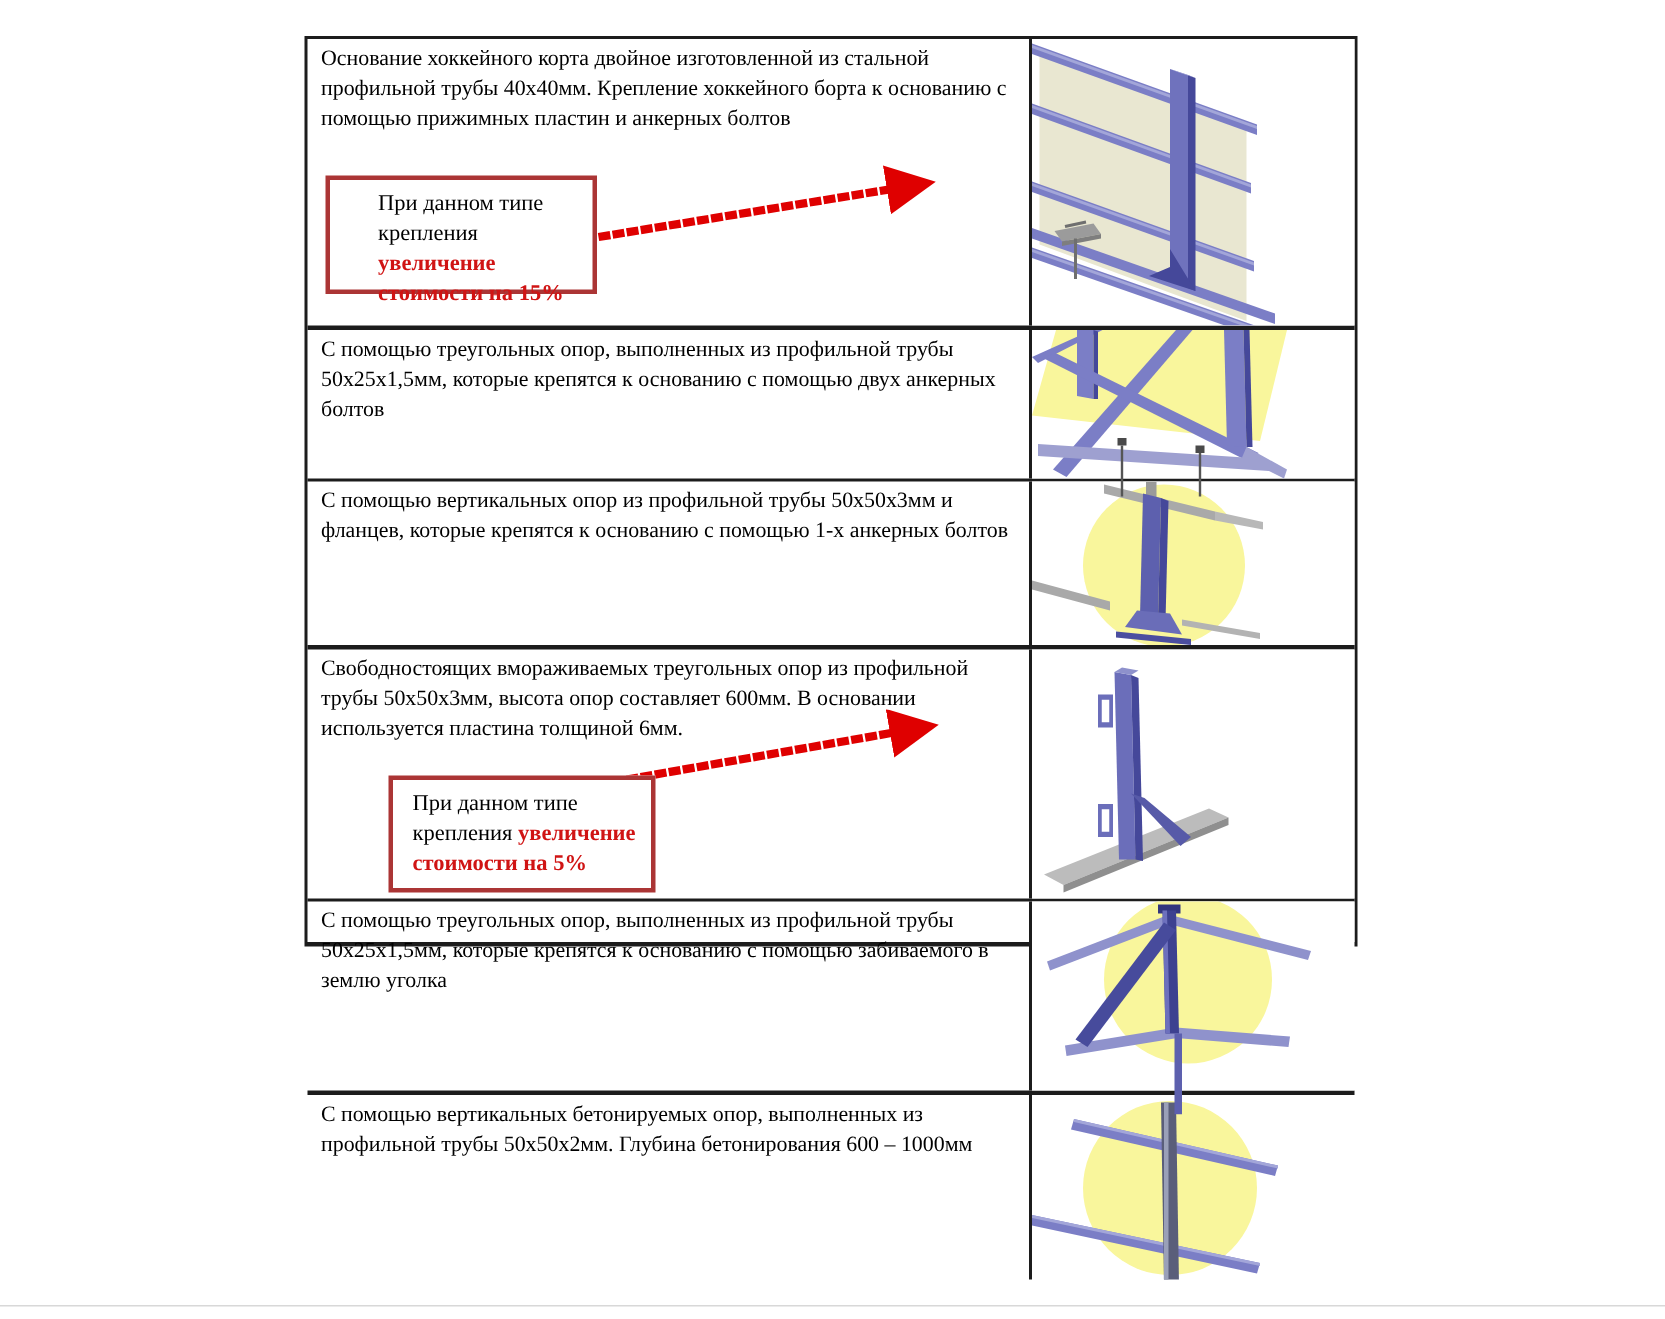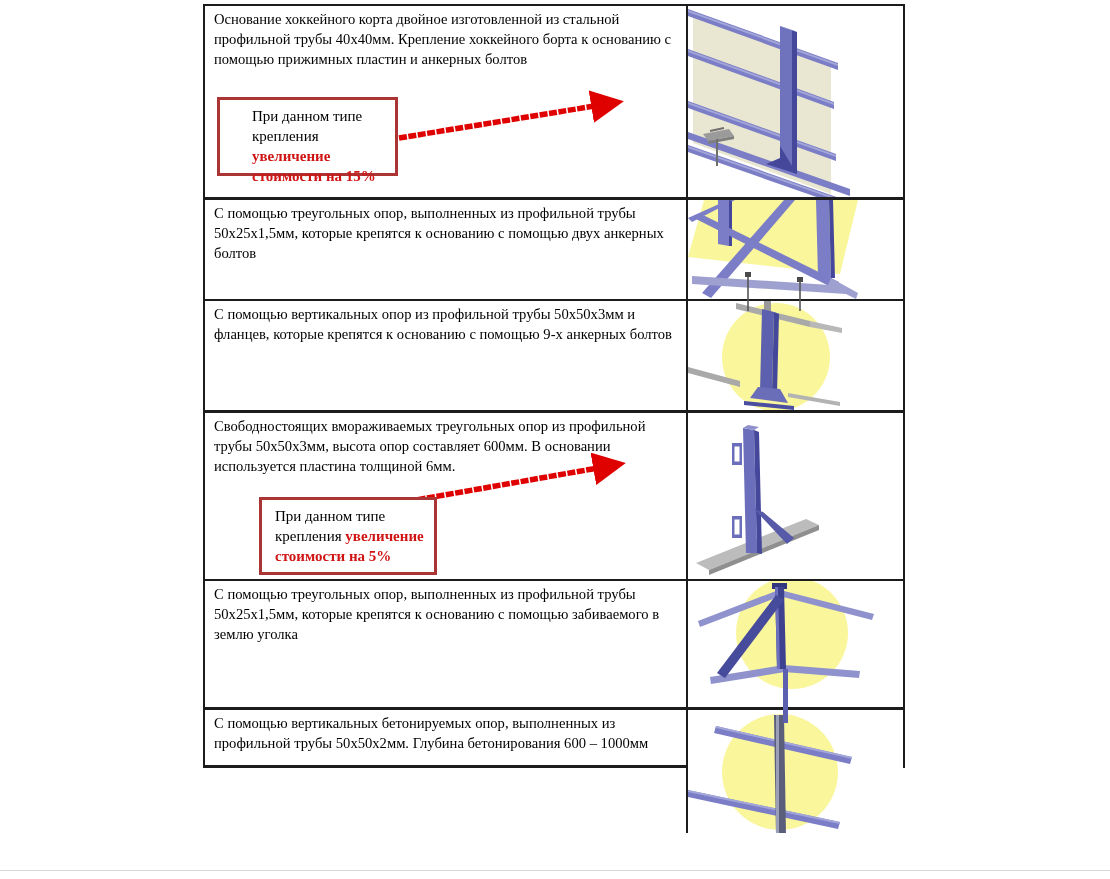--- a/index.html
+++ b/index.html
@@ -3,21 +3,21 @@
 <meta charset="utf-8">
 <style>
   :root{
     --border:#1c1c1c; --callout_border:#ab3535; --red:#df0000; --red_text:#d01414;
     --tube:#7b7ec6; --tube_dark:#45489a; --tube_light:#a3a6d9;
     --yellow:#f9f69c; --cream:#e9e7d1; --gray:#a9a9a9;
   }
   html,body{margin:0;padding:0;background:#ffffff;}
   .page{position:relative;width:1110px;height:879px;background:#fff;overflow:hidden;
         font-family:"Liberation Serif", serif;color:#000;}
-  .doc-table{position:absolute;left:203px;top:4px;width:702px;height:764px;
+  .doc-table{position:absolute;left:203px;top:24px;width:702px;height:607px;
         box-sizing:border-box;border:2px solid var(--border);border-bottom-width:3px;
         display:flex;flex-direction:column;background:#fff;}
   .row{display:flex;box-sizing:border-box;flex:0 0 auto;}
   .row.sep-thick{border-top:3px solid var(--border);}
   .row.sep-thin{border-top:2px solid var(--border);}
   .cell-text{position:relative;flex:1 1 auto;box-sizing:border-box;
         border-right:2px solid var(--border);padding:4px 14px 0 9px;
         font-size:14.6px;line-height:1.36;}
   .cell-img{position:relative;width:215px;flex:0 0 215px;background:#fff;overflow:hidden;}
   .cell-img.overflow{overflow:visible;z-index:3;}
@@ -102,21 +102,21 @@
             <line x1="60" y1="77" x2="60" y2="111" stroke="#555" stroke-width="1.6"></line>
             <rect x="109" y="77" width="6" height="5" fill="#4a4a4a"></rect>
             <line x1="112" y1="82" x2="112" y2="111" stroke="#555" stroke-width="1.6"></line>
           </g>
         </svg>
       </div>
     </div>
 
     <div class="row sep-thin" style="height:111px;">
       <div class="cell-text">
-        <span>С помощью вертикальных опор из профильной трубы 50х50х3мм и фланцев, которые крепятся к основанию с помощью 9-х анкерных болтов</span>
+        <span>С помощью вертикальных опор из профильной трубы 50х50х3мм и фланцев, которые крепятся к основанию с помощью 1-х анкерных болтов</span>
       </div>
       <div class="cell-img">
         <svg class="illus" width="215" height="111" viewBox="0 0 215 111">
           <circle cx="88" cy="56" r="54" fill="var(--yellow)"></circle>
           <g>
             <polygon points="48,2 122,20 122,26 48,8" fill="var(--gray)"></polygon>
             <polygon points="122,20 154,27 154,32 122,26" fill="#b8b8b8"></polygon>
             <rect x="76" y="0" width="7" height="12" fill="#9a9a9a"></rect>
             <polygon points="0,66 52,80 52,86 0,72" fill="var(--gray)"></polygon>
             <polygon points="100,92 152,101 152,105 100,96" fill="#b3b3b3"></polygon>

